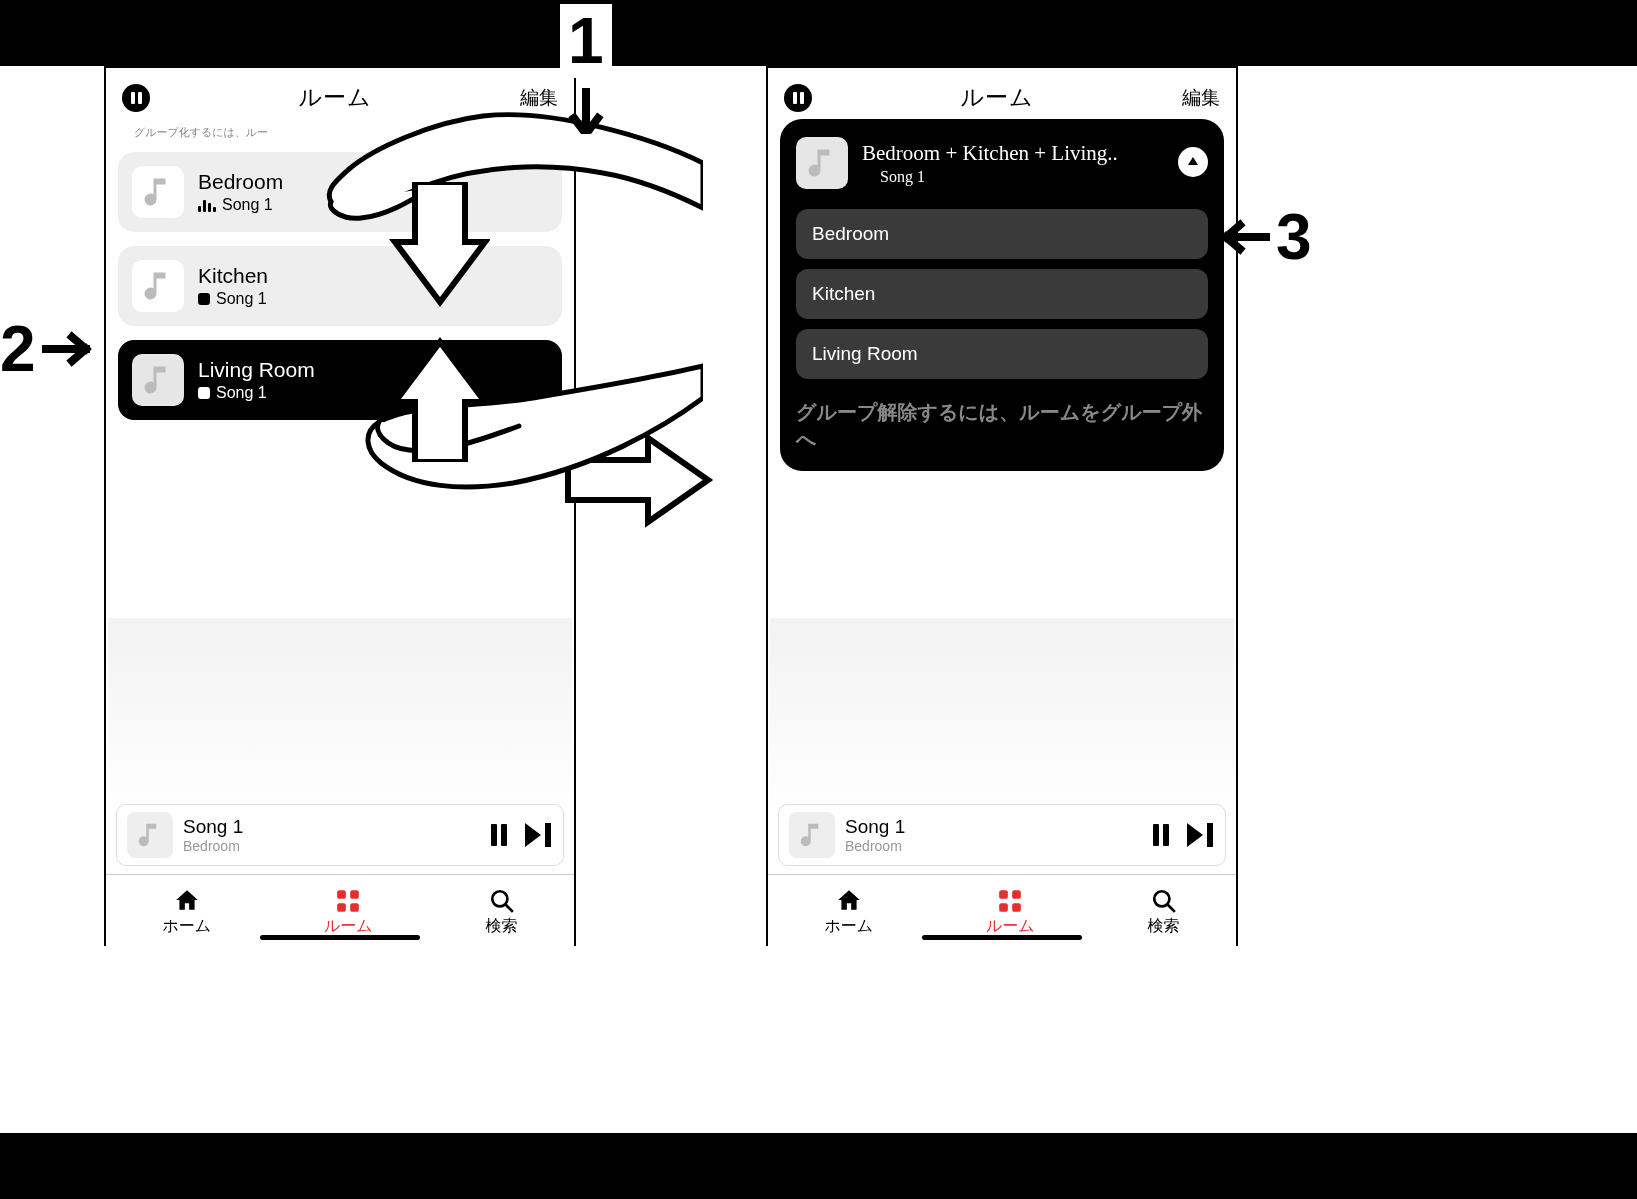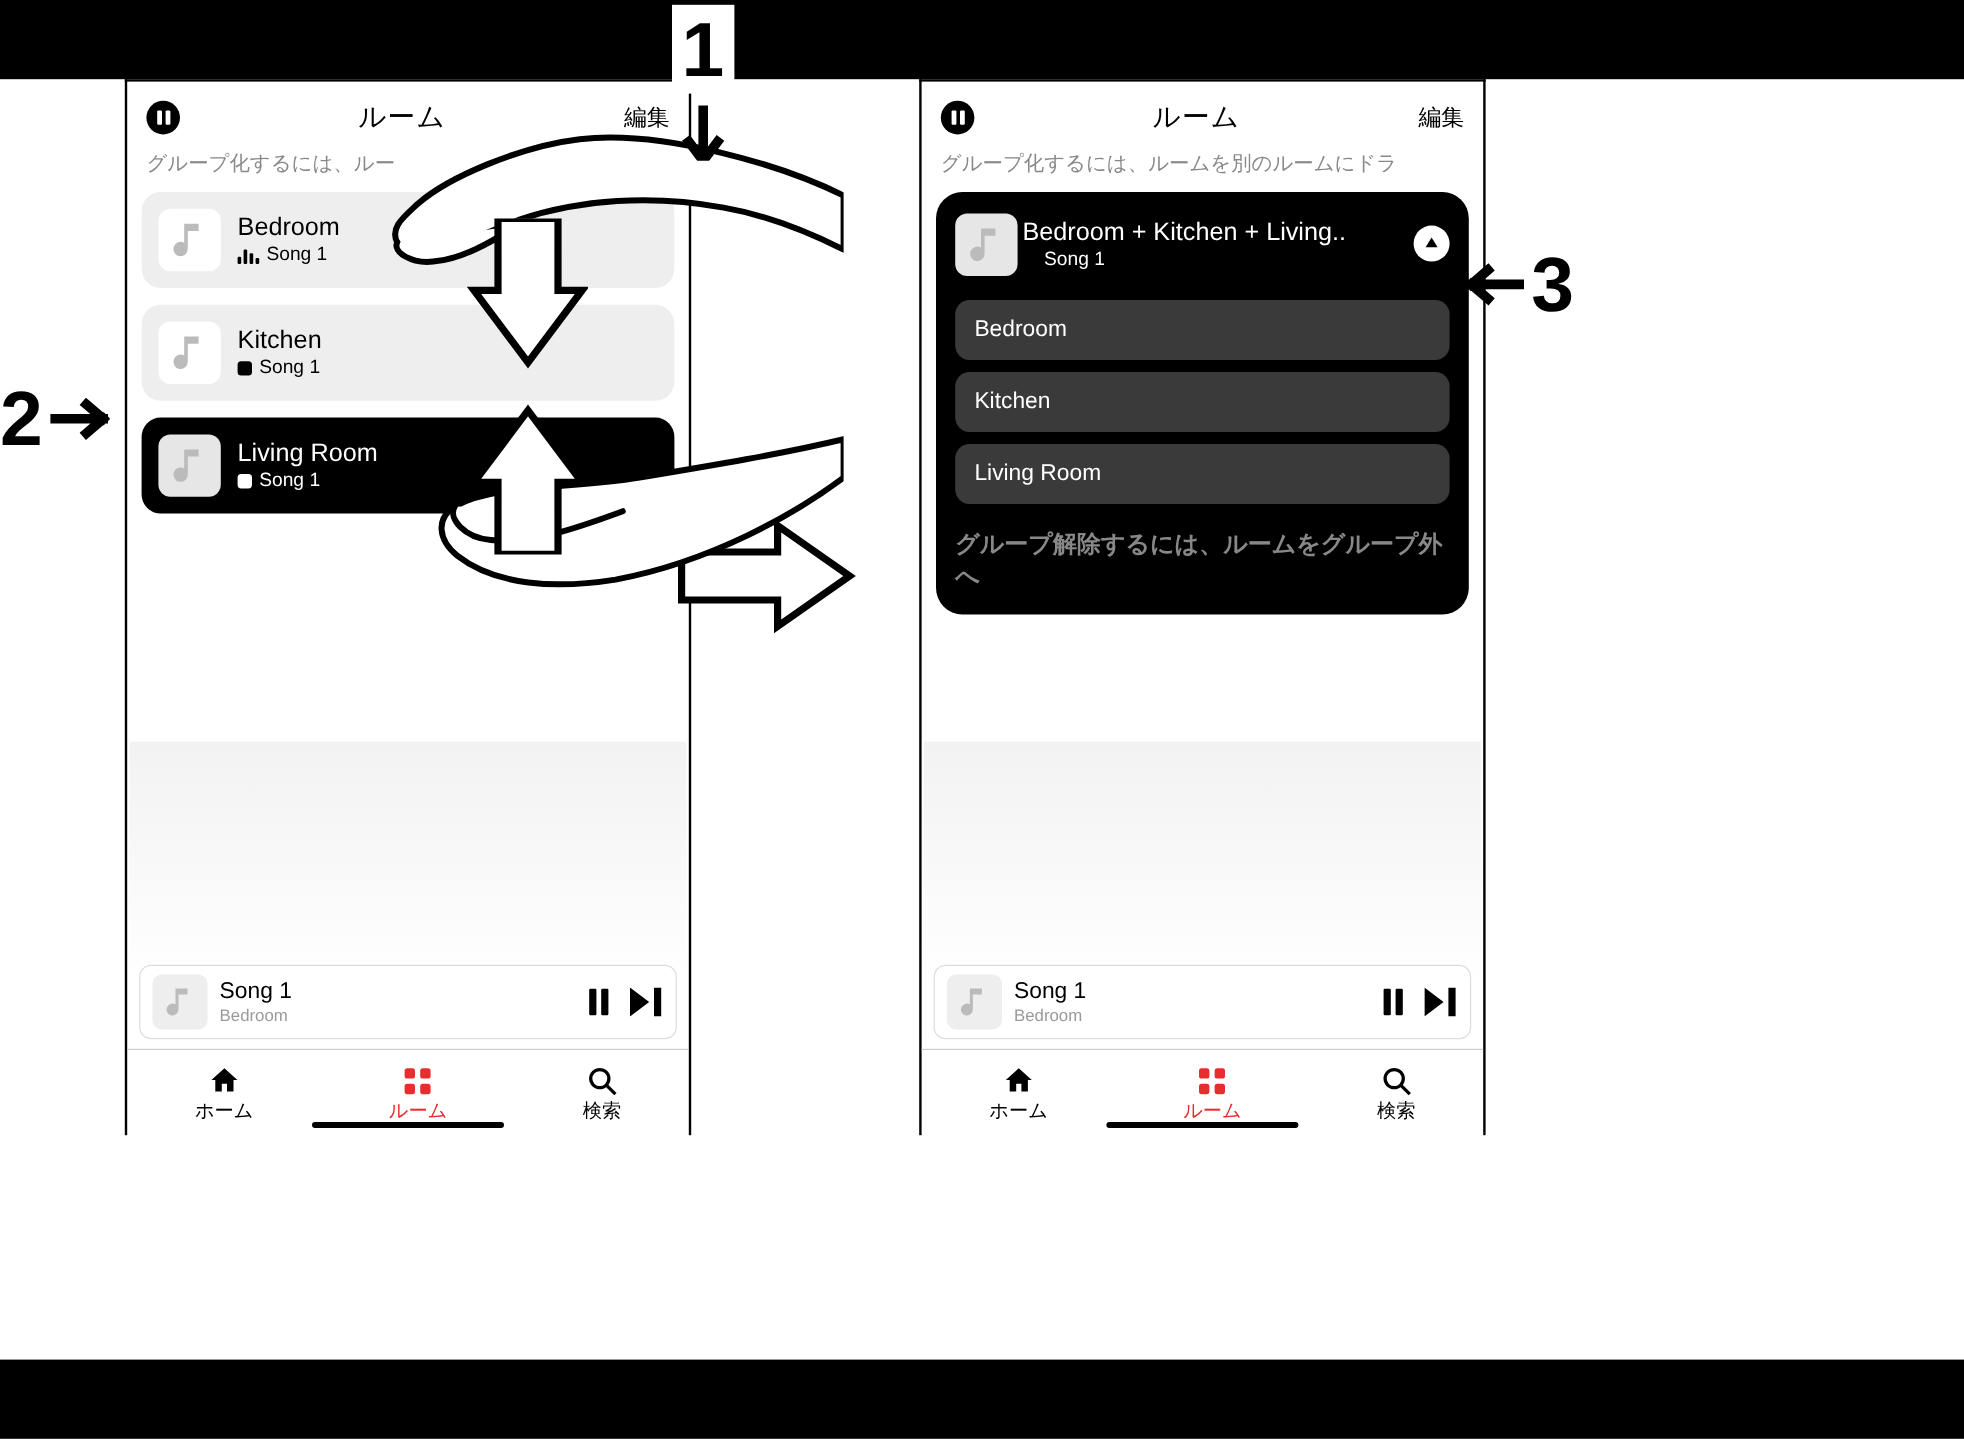--- a/index.html
+++ b/index.html
@@ -12,21 +12,21 @@
 .phone { position: absolute; top: 66px; width: 472px; height: 880px; border: 2px solid #000; border-bottom: none; background: #fff; overflow: visible; }
 .phone-left { left: 104px; }
 .phone-right { left: 766px; }
 
 .pheader { display: flex; align-items: center; justify-content: space-between; padding: 14px 16px 6px 16px; }
 .pause-icon { width: 28px; height: 28px; border-radius: 50%; background: #000; display:flex; align-items:center; justify-content:center; gap:3px; }
 .pause-icon span { width:4px; height:12px; background:#fff; border-radius:1px; display:inline-block; }
 .title { font-size: 23px; font-weight: 400; letter-spacing: 1px; }
 .edit { font-size: 19px; }
 
-.hint { color: #888; font-size: 17px; padding: 6px 16px 12px 16px; }
+.hint { color: #888; font-size: 11px; padding: 6px 16px 12px 28px; }
 
 .rooms { padding: 0 12px; display:flex; flex-direction:column; gap:14px; }
 .room-card { border-radius: 16px; padding: 14px 14px; display: flex; align-items:center; gap:14px; height:80px; }
 .room-light { background: #eee; color:#000; }
 .room-dark { background: #000; color:#fff; }
 .room-icon { width: 52px; height: 52px; border-radius: 10px; background: rgba(255,255,255,0.9); display:flex; align-items:center; justify-content:center; }
 .room-dark .room-icon { background: rgba(255,255,255,0.9); }
 .room-light .room-icon { background: #fff; }
 .music-note { fill:#bbb; }
 .room-text { display:flex; flex-direction:column; gap:2px; }
@@ -53,21 +53,21 @@
 .pp span{ width:6px; height:22px; background:#000; border-radius:1px;}
 
 .tabbar { position:absolute; left:0; right:0; bottom:0; height:72px; border-top:1px solid #ccc; display:flex; justify-content:space-around; align-items:center; padding-top:4px;}
 .tab { display:flex; flex-direction:column; align-items:center; gap:2px; font-size:16px;}
 .tab.active { color:#e62e2e;}
 .tab-icon{ width:26px; height:26px;}
 .home-indicator{ position:absolute; bottom:6px; left:50%; transform:translateX(-50%); width:160px; height:5px; background:#000; border-radius:3px;}
 
 
 .group-card { margin: 0 12px; background:#000; border-radius:22px; color:#fff; padding:18px 16px 18px 16px; }
-.group-header { display:flex; align-items:center; gap:4px; position:relative;}
+.group-header { display:flex; align-items:center; gap:14px; position:relative;font-family:Liberation Serif, serif;}
 .group-title{ font-size:21px; font-weight:500;}
 .group-sub { font-size:16px; display:flex; align-items:center; gap:6px; margin-top:2px;}
 .collapse-btn{ position:absolute; right:0; top:10px; width:30px; height:30px; border-radius:50%; background:#fff; display:flex; align-items:center; justify-content:center;}
 .collapse-btn svg{ fill:#000;}
 .glist { margin-top:20px; display:flex; flex-direction:column; gap:10px;}
 .gitem { background:#3a3a3a; color:#fff; border-radius:12px; padding:14px 16px; font-size:19px;}
 .ghint { color:#888; font-size:20px; margin-top:20px;font-weight:bold;}
 
 
 .callout { position:absolute; font-size:64px; font-weight:900; font-family: Arial, sans-serif; display:flex; align-items:center; gap:6px;}
@@ -241,21 +241,20 @@
 
   <div class="phone phone-right">
     <div class="pheader">
       <div class="pause-icon">
           <span></span>
           <span></span>
         </div>
       <div class="title">ルーム</div>
       <div class="edit">編集</div>
     </div>
-    <div class="hint">グループ化するには、ルームを別のルームにドラ</div>
 
     <div class="group-card">
       <div class="group-header">
         <div class="room-icon">
           <svg width="36" height="36" viewBox="0 0 24 24">
               <path class="music-note" d="M9 3v10.55A4 4 0 1 0 11 17V7h6V3H9z"></path>
             </svg>
         </div>
         <div>
           <div class="group-title">Bedroom + Kitchen + Living..</div>

